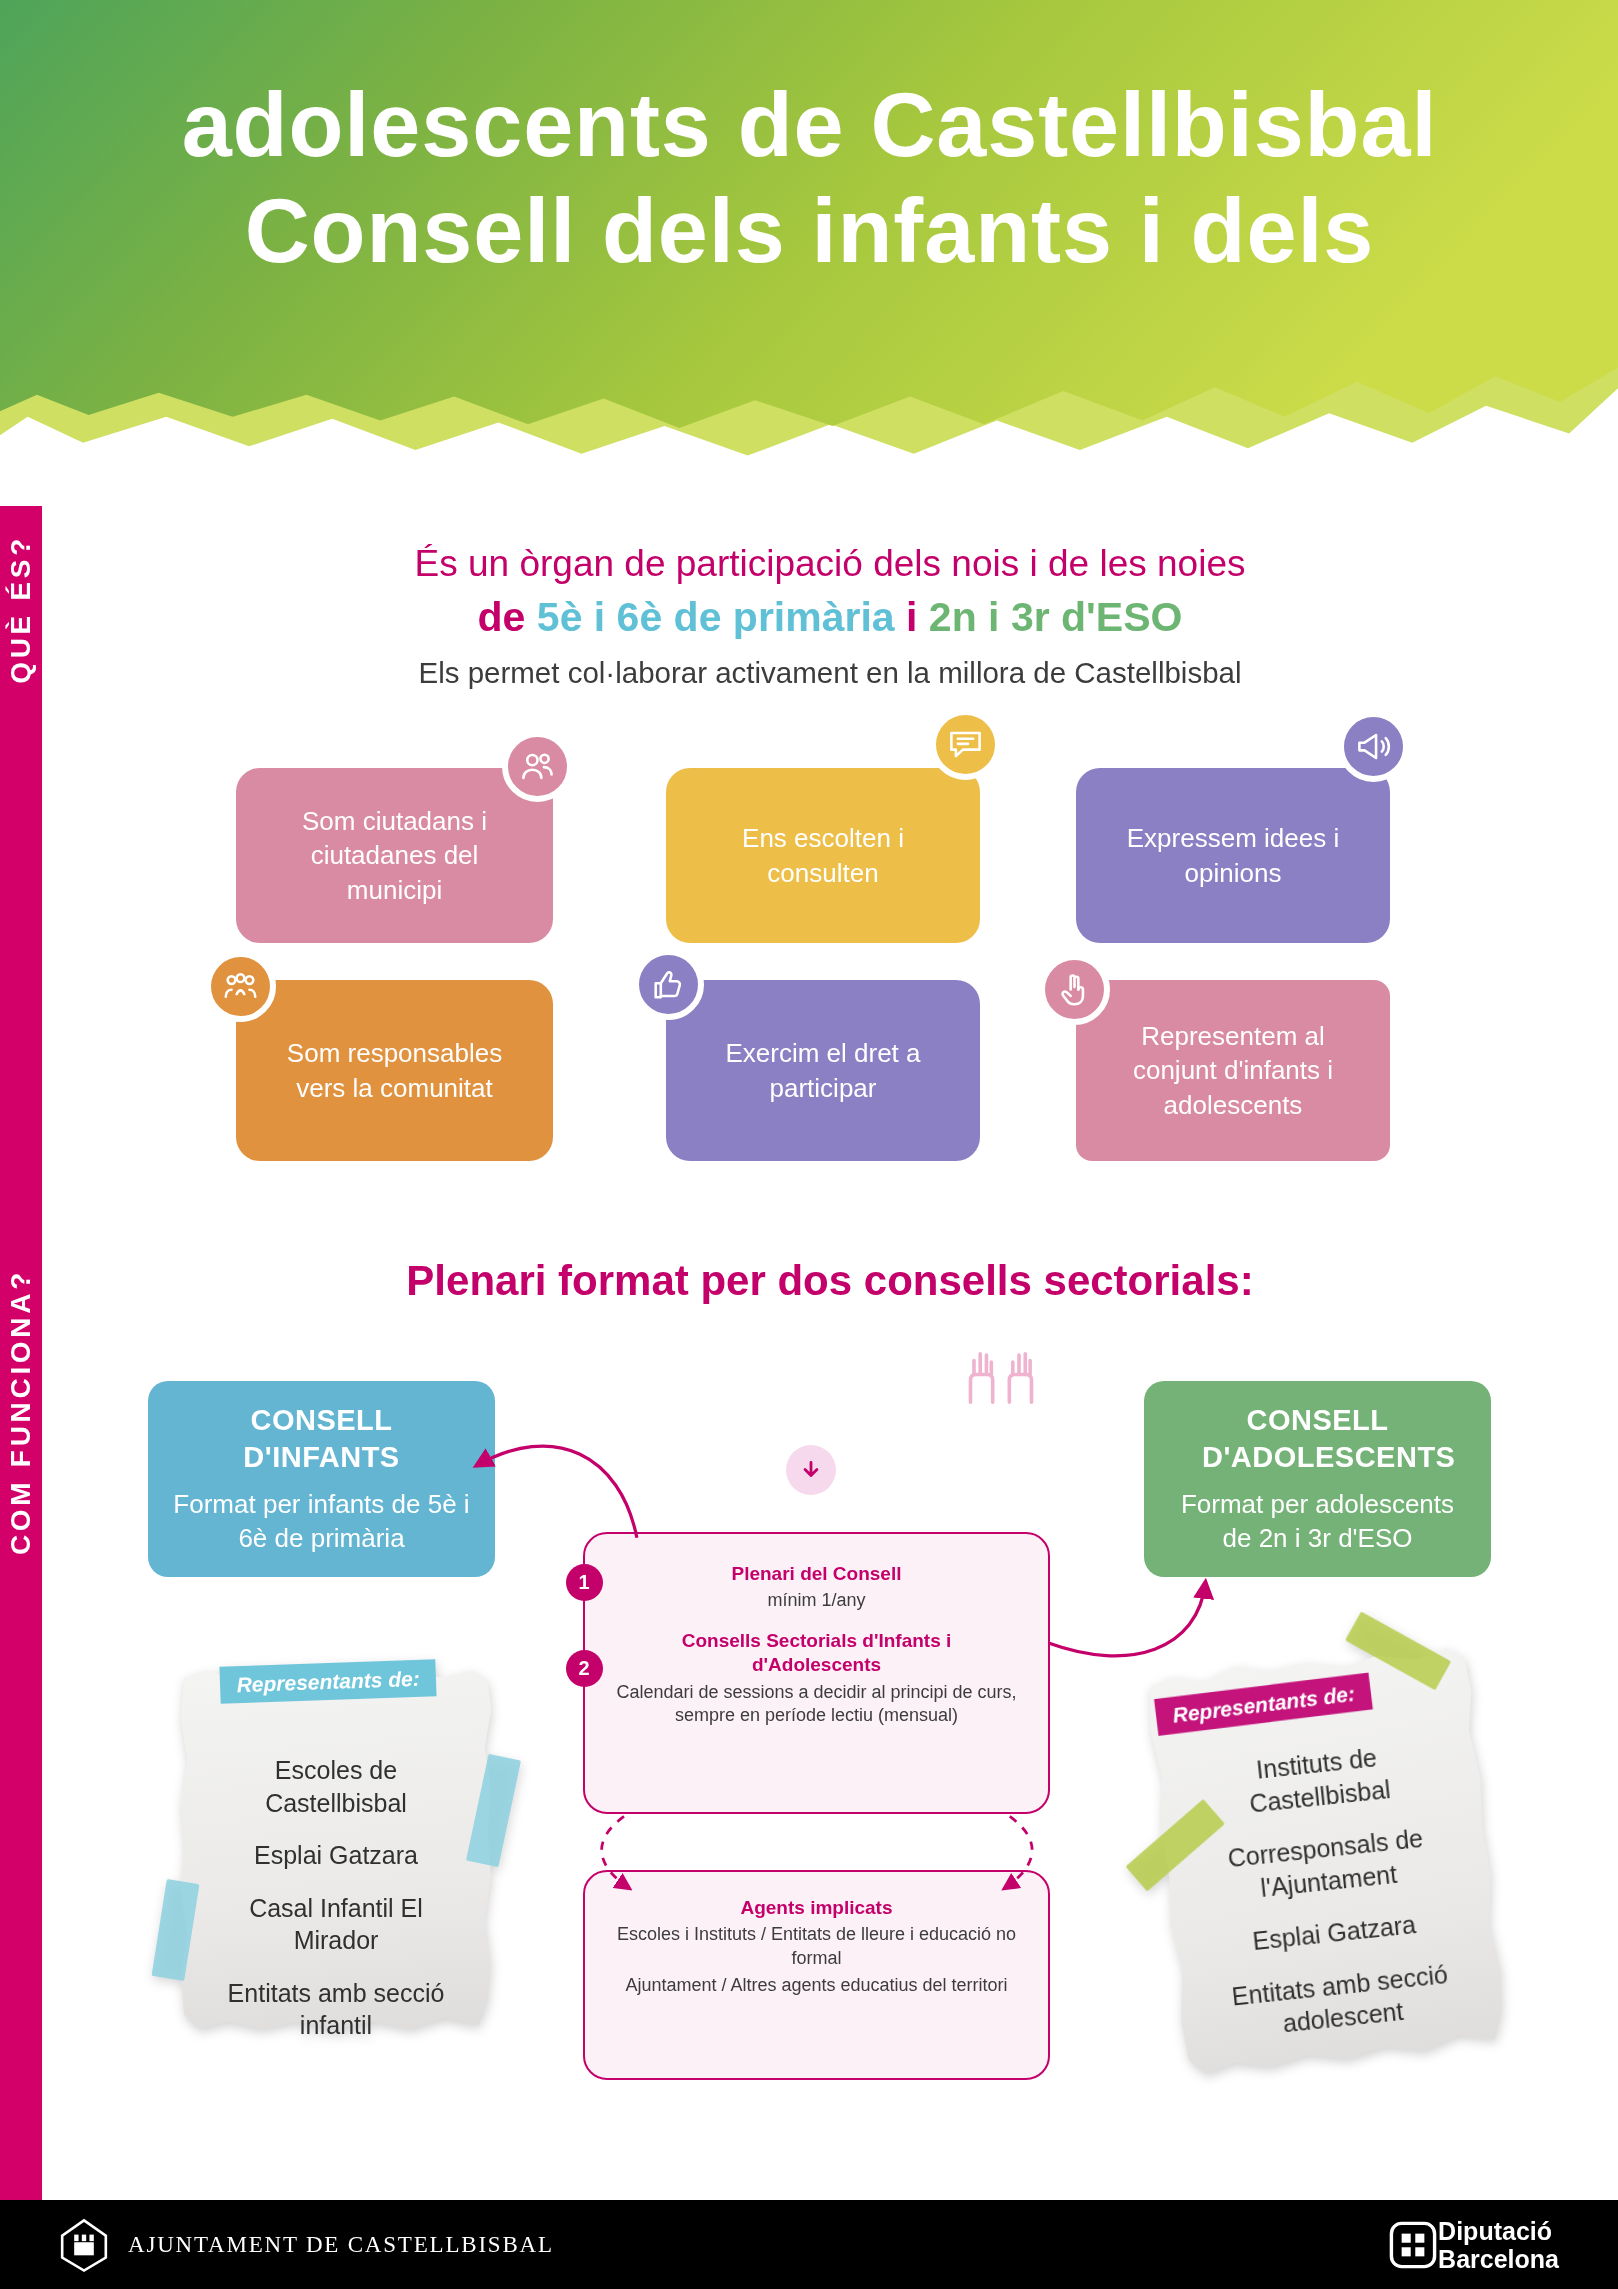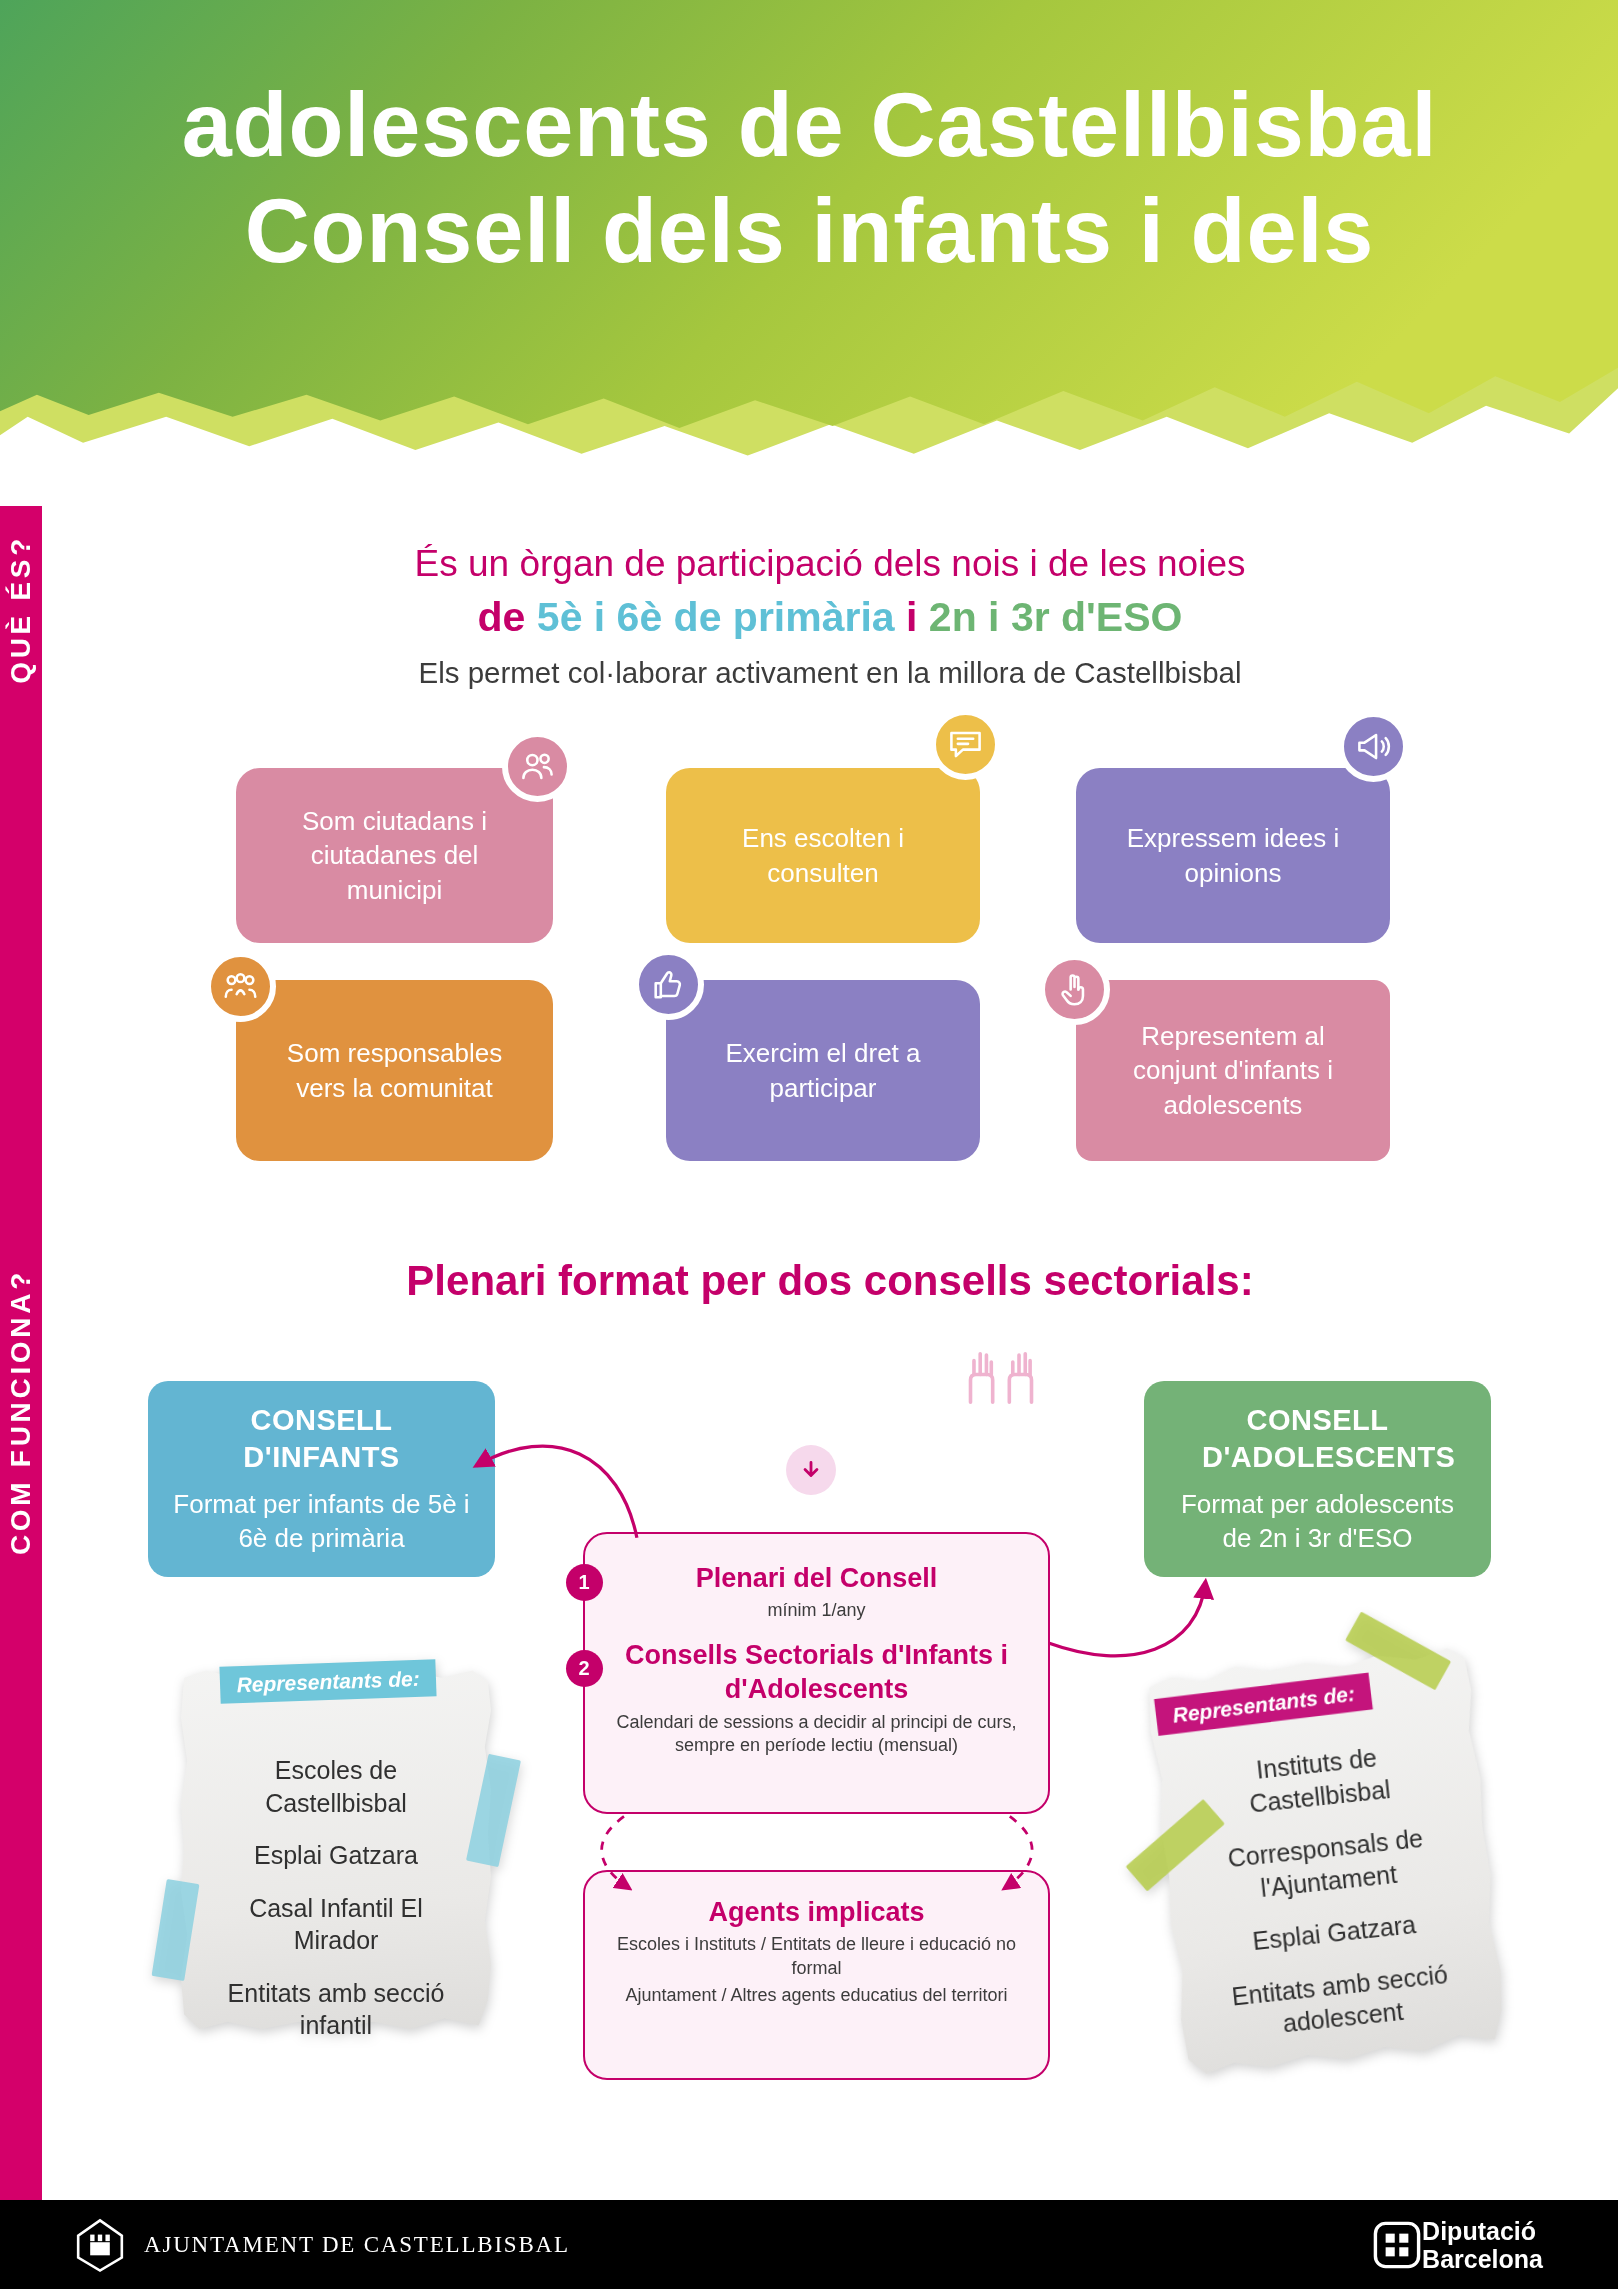--- a/index.html
+++ b/index.html
@@ -64,21 +64,21 @@
            color:#3b3b3b;font-weight:bold;font-size:30px;line-height:1.25;}
   .hands{position:absolute;left:962px;top:1344px;}
   .down-circle{position:absolute;left:786px;top:1445px;width:50px;height:50px;border-radius:50%;
                background:#f6d9ec;display:flex;align-items:center;justify-content:center;}
   .down-circle svg{width:26px;height:26px;}
 
   .pinkbox{position:absolute;background:#fdf1f8;border:2.8px solid #c4006a;border-radius:24px;
            box-sizing:border-box;text-align:center;color:#3c3c3c;}
   #plenari-box{left:583px;top:1532px;width:467px;height:282px;padding:28px 31px;}
   #agents-box{left:583px;top:1870px;width:467px;height:210px;padding:24px 24px;}
-  .pb-title{color:#c4006a;font-weight:bold;font-size:27px;line-height:1.25;margin:0 auto;max-width:397px;}
+  .pb-title{color:#c4006a;font-weight:bold;font-size:19px;line-height:1.25;margin:0 auto;max-width:397px;}
   .pb-sub{font-size:18px;line-height:1.3;margin:3.7px auto 0;max-width:415px;}
   .pb-gap{height:16.6px;}
   .num{position:absolute;left:-19.4px;width:37px;height:37px;border-radius:50%;background:#c4006a;
        color:#ffffff;display:flex;align-items:center;justify-content:center;
        font-weight:bold;font-size:20px;}
   #num1{top:29.5px;}
   #num2{top:116px;}
 
   
   .arrows{position:absolute;top:0;left:0;width:1619px;height:2290px;pointer-events:none;z-index:5;}
@@ -104,21 +104,21 @@
   .tape-cyan{background:#8fd2e0;}
   .tape-green{background:#b7cd4f;}
   #tapeL1{right:-18.5px;top:89px;width:33px;height:109px;transform:rotate(12deg);}
   #tapeL2{left:-22px;top:214px;width:33px;height:98px;transform:rotate(9deg);}
   #tapeR1{right:16.6px;top:-14.8px;width:103px;height:33px;transform:rotate(35deg);}
   #tapeR2{left:-39px;top:155px;width:103px;height:33px;transform:rotate(-35deg);}
 
   
   .footer{position:absolute;left:0;top:2200px;width:1619px;height:90px;background:#000000;
           display:flex;align-items:center;justify-content:space-between;
-          padding:0 76px;box-sizing:border-box;z-index:7;}
+          padding:0 60px;box-sizing:border-box;z-index:7;}
   .f-left{display:flex;align-items:center;gap:20px;}
   .f-left-label{color:#ffffff;font-family:"Liberation Serif","DejaVu Serif",serif;
                 font-size:23px;letter-spacing:1.8px;}
   .f-right{display:flex;align-items:center;gap:0;}
   .f-right-text{color:#ffffff;font-weight:bold;font-size:25px;line-height:1.12;}
 </style>
 </head>
 <body>
 
 <div class="page">

